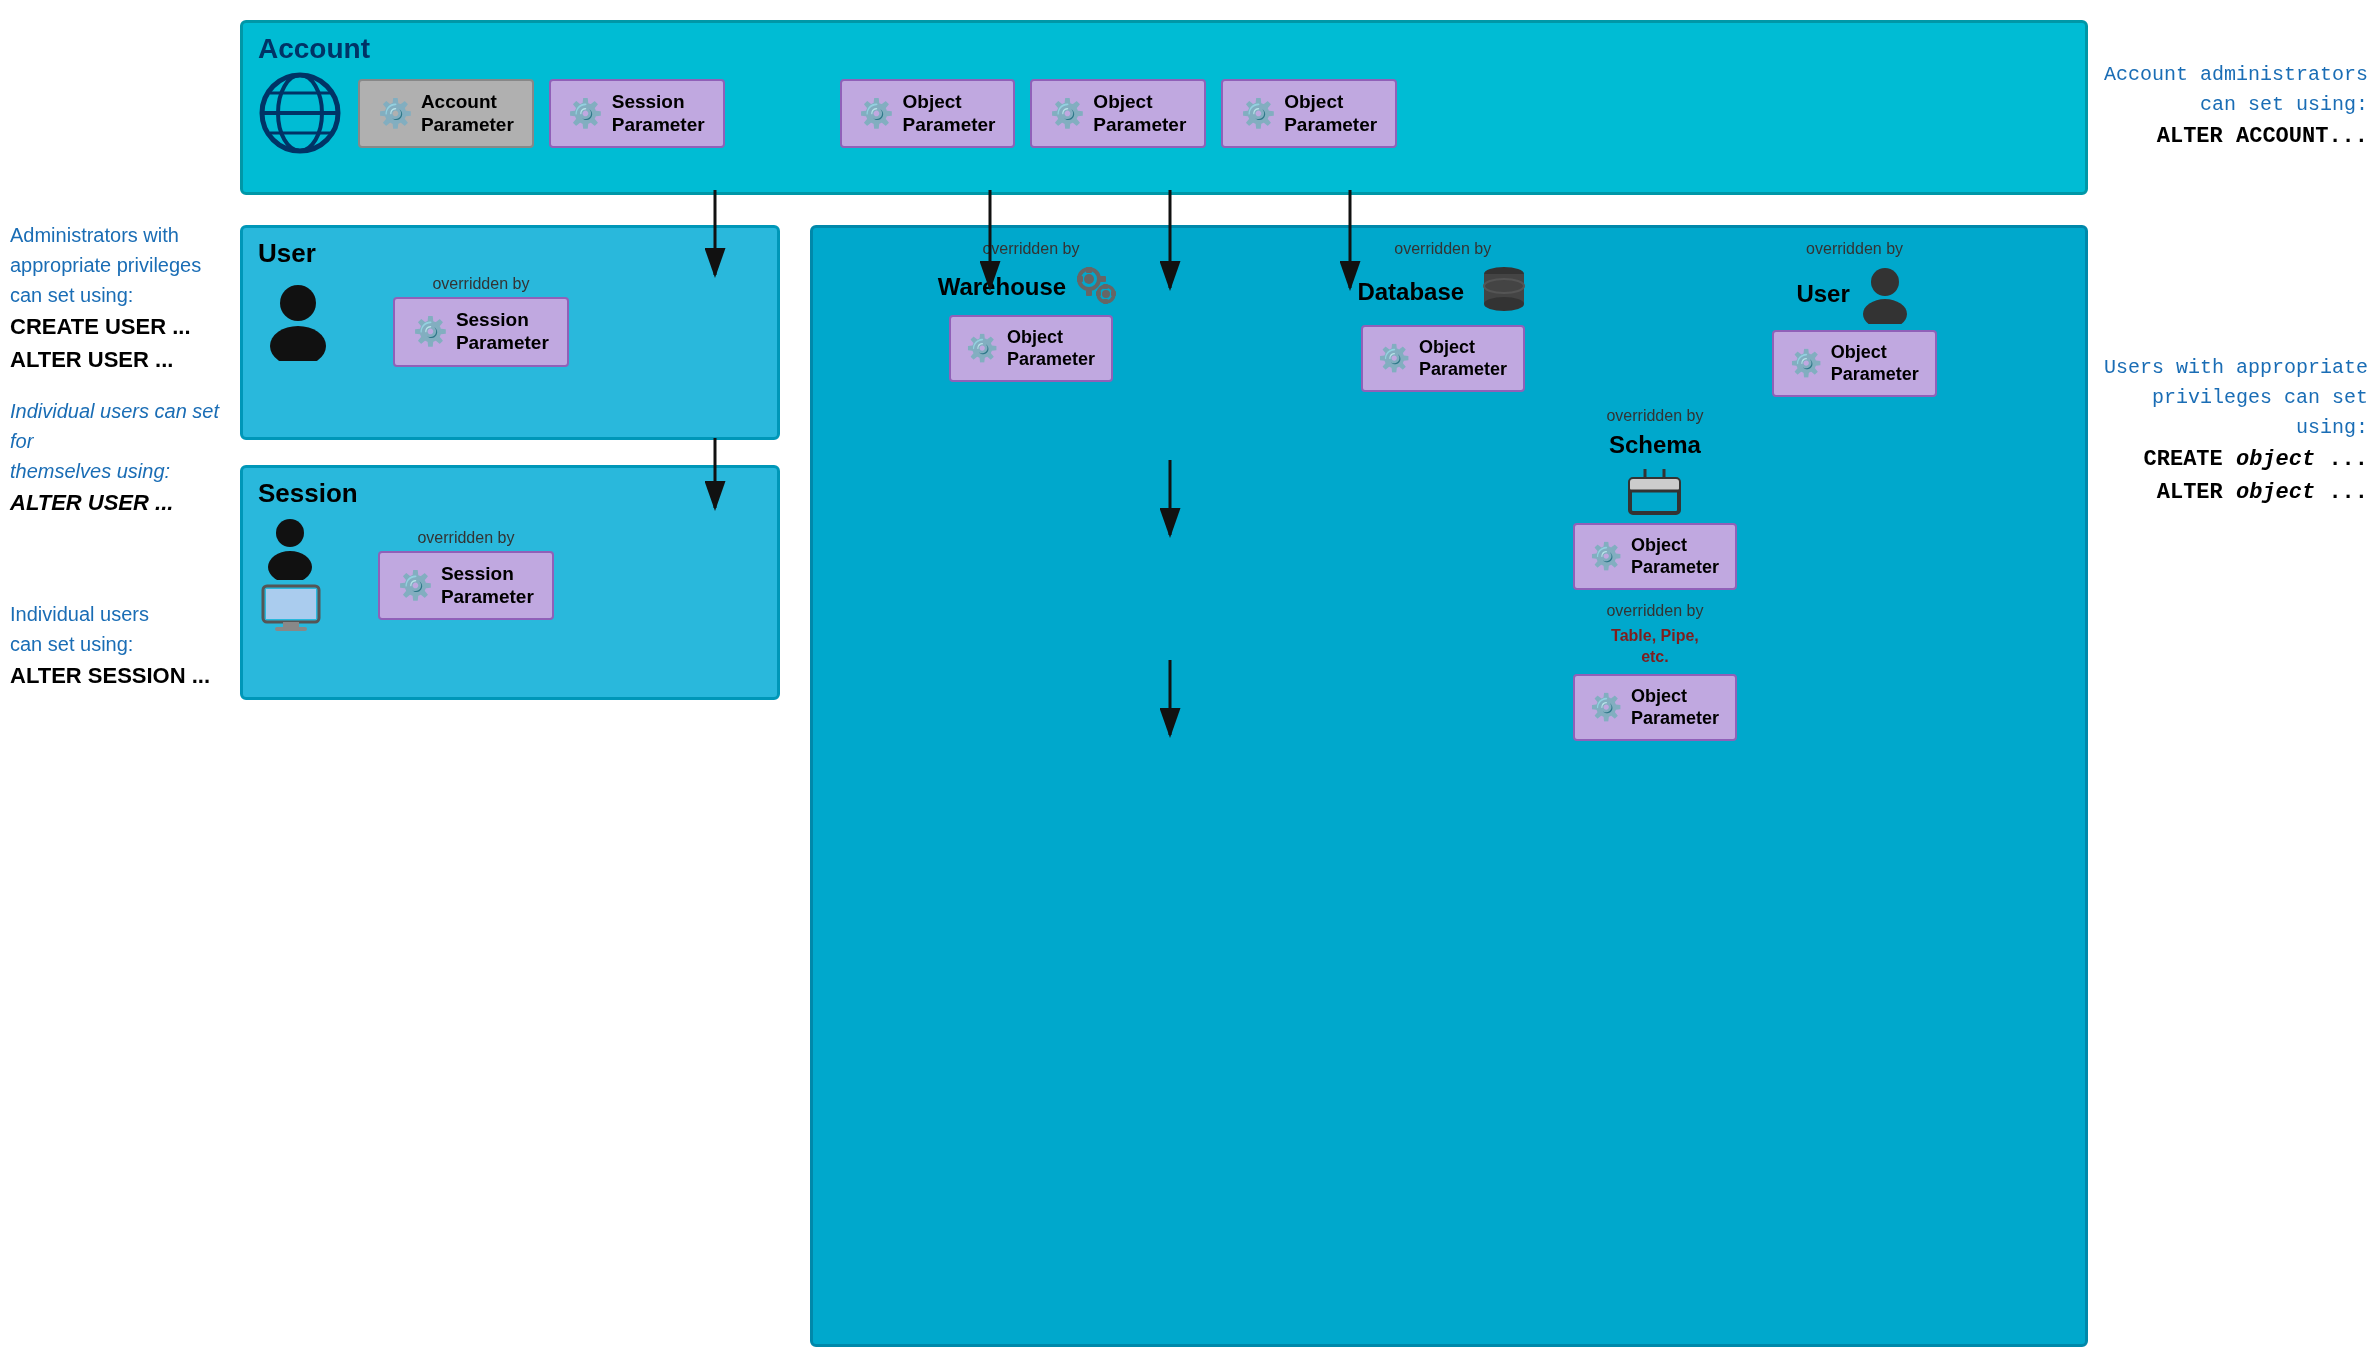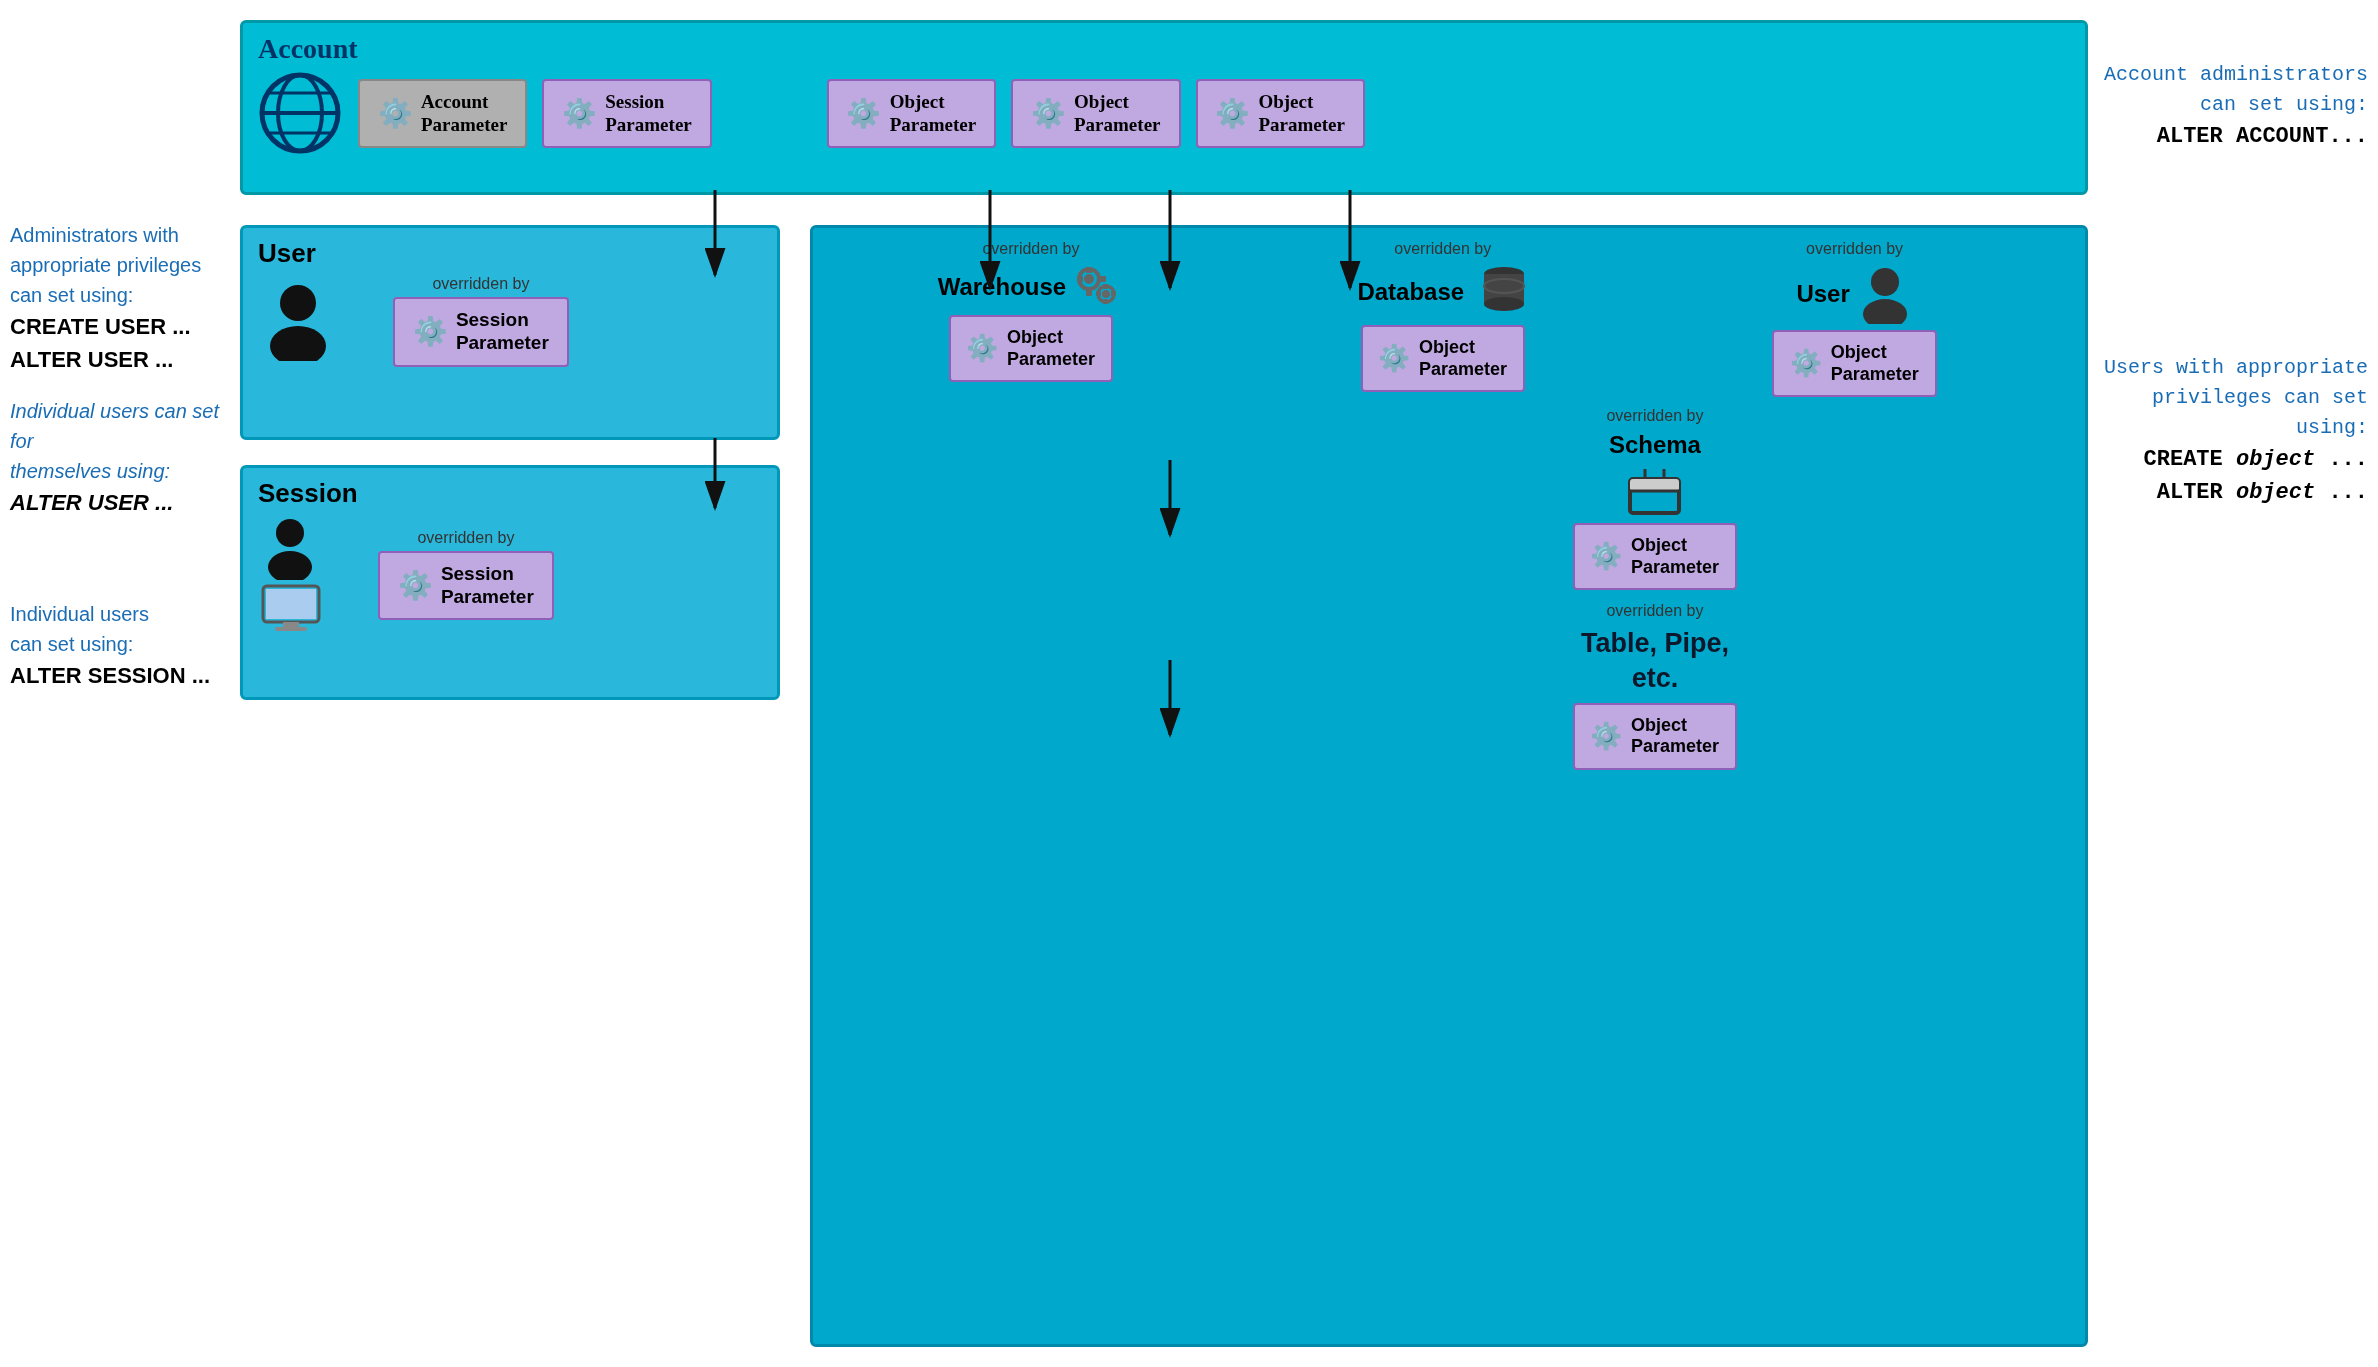--- a/index.html
+++ b/index.html
@@ -46,21 +46,21 @@
     <div style="color:#1a6db5; font-size:20px; line-height:1.5; margin-top:200px;">
       <span style="white-space:pre-line;">Users with appropriate
 privileges can set using:</span><br>
       <strong style="color:#000; font-size:22px;">CREATE <em>object</em> ...</strong><br>
       <strong style="color:#000; font-size:22px;">ALTER <em>object</em> ...</strong>
     </div>
   </div>
 
   <div style="position:absolute; left:240px; top:20px; right:290px; bottom:20px;">
 
-    <div style="position:absolute; top:0; left:0; right:0; height:175px; background:#00bcd4; border:3px solid #0097a7; border-radius:6px; padding:10px 15px;font-family:Liberation Serif, serif;">
+    <div style="position:absolute; top:0; left:0; right:0; height:175px; background:#00bcd4; border:3px solid #0097a7; border-radius:6px; padding:10px 15px;">
       <div style="font-size:28px; font-weight:bold; color:#003366; margin-bottom:6px;">Account</div>
       <div style="display:flex; align-items:center; gap:15px;">
 
         <svg width="85" height="85" viewBox="0 0 85 85">
           <circle cx="42" cy="42" r="38" fill="none" stroke="#003366" stroke-width="5"></circle>
           <ellipse cx="42" cy="42" rx="22" ry="38" fill="none" stroke="#003366" stroke-width="4"></ellipse>
           <line x1="4" y1="42" x2="80" y2="42" stroke="#003366" stroke-width="4"></line>
           <line x1="12" y1="22" x2="73" y2="22" stroke="#003366" stroke-width="3"></line>
           <line x1="12" y1="62" x2="73" y2="62" stroke="#003366" stroke-width="3"></line>
         </svg>
@@ -216,21 +216,21 @@
               <line x1="18" y1="12" x2="18" y2="2" stroke="#333" stroke-width="3"></line>
               <line x1="37" y1="12" x2="37" y2="2" stroke="#333" stroke-width="3"></line>
             </svg>
           </div>
           <div style="background:#c0a8e0; border:2px solid #9060b8; border-radius:4px; padding:10px 16px; display:flex; align-items:center; gap:8px; min-width:140px;">
             <span style="font-size:26px;">⚙️</span>
             <span style="font-size:18px; font-weight:bold; line-height:1.2;">Object<br>Parameter</span>
           </div>
 
           <span style="font-size:16px; color:#333; margin-top:6px;">overridden by</span>
-          <span style="font-size:27px; font-weight:bold; color:#0f172a; text-align:center; line-height:1.3;">Table, Pipe,<br>etc.</span>
+          <span style="font-size:16px; font-weight:bold; color:#7f1d1d; text-align:center; line-height:1.3;">Table, Pipe,<br>etc.</span>
           <div style="background:#c0a8e0; border:2px solid #9060b8; border-radius:4px; padding:10px 16px; display:flex; align-items:center; gap:8px; min-width:140px;">
             <span style="font-size:26px;">⚙️</span>
             <span style="font-size:18px; font-weight:bold; line-height:1.2;">Object<br>Parameter</span>
           </div>
         </div>
       </div>
 
     </div>
 
     <svg style="position:absolute; top:0; left:0; width:100%; height:100%; pointer-events:none;" xmlns="http://www.w3.org/2000/svg">

